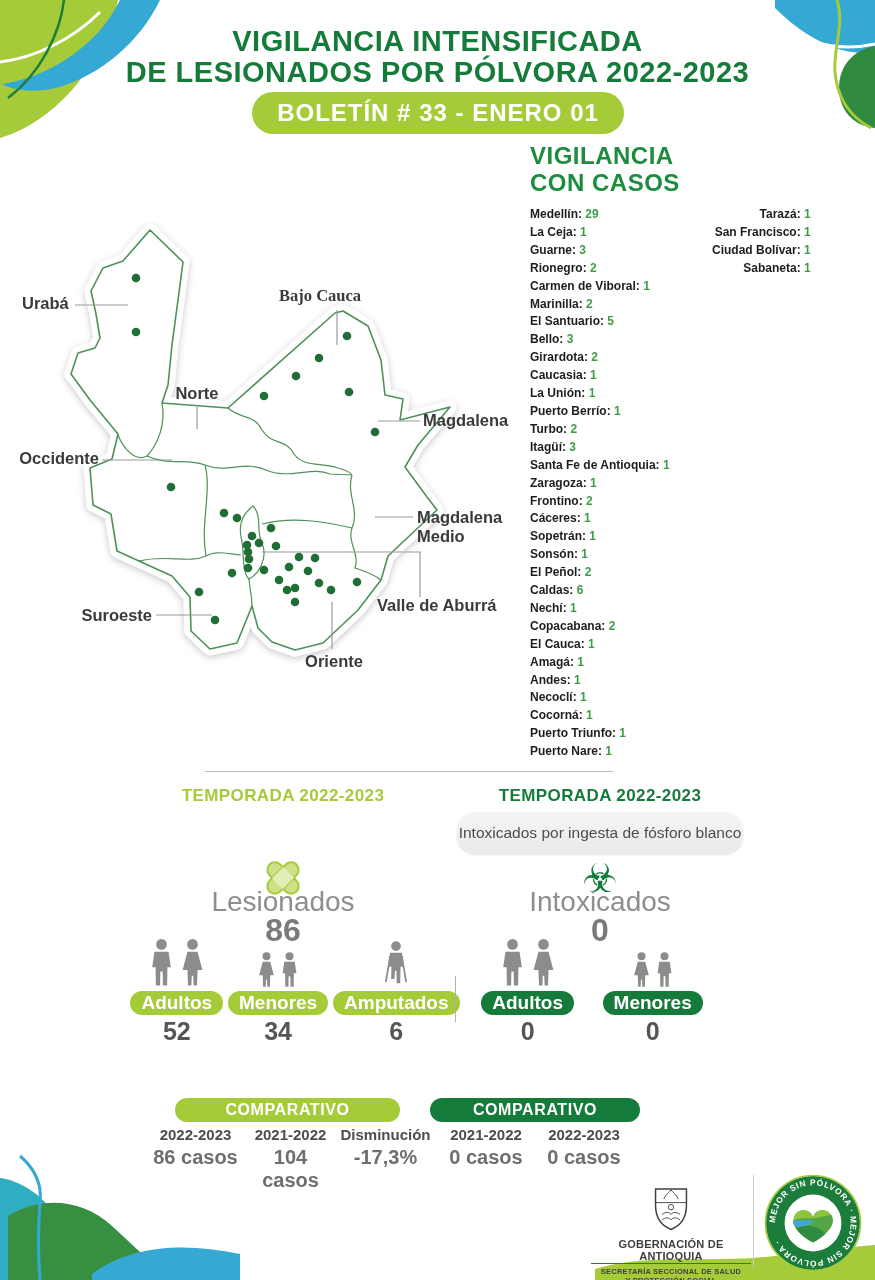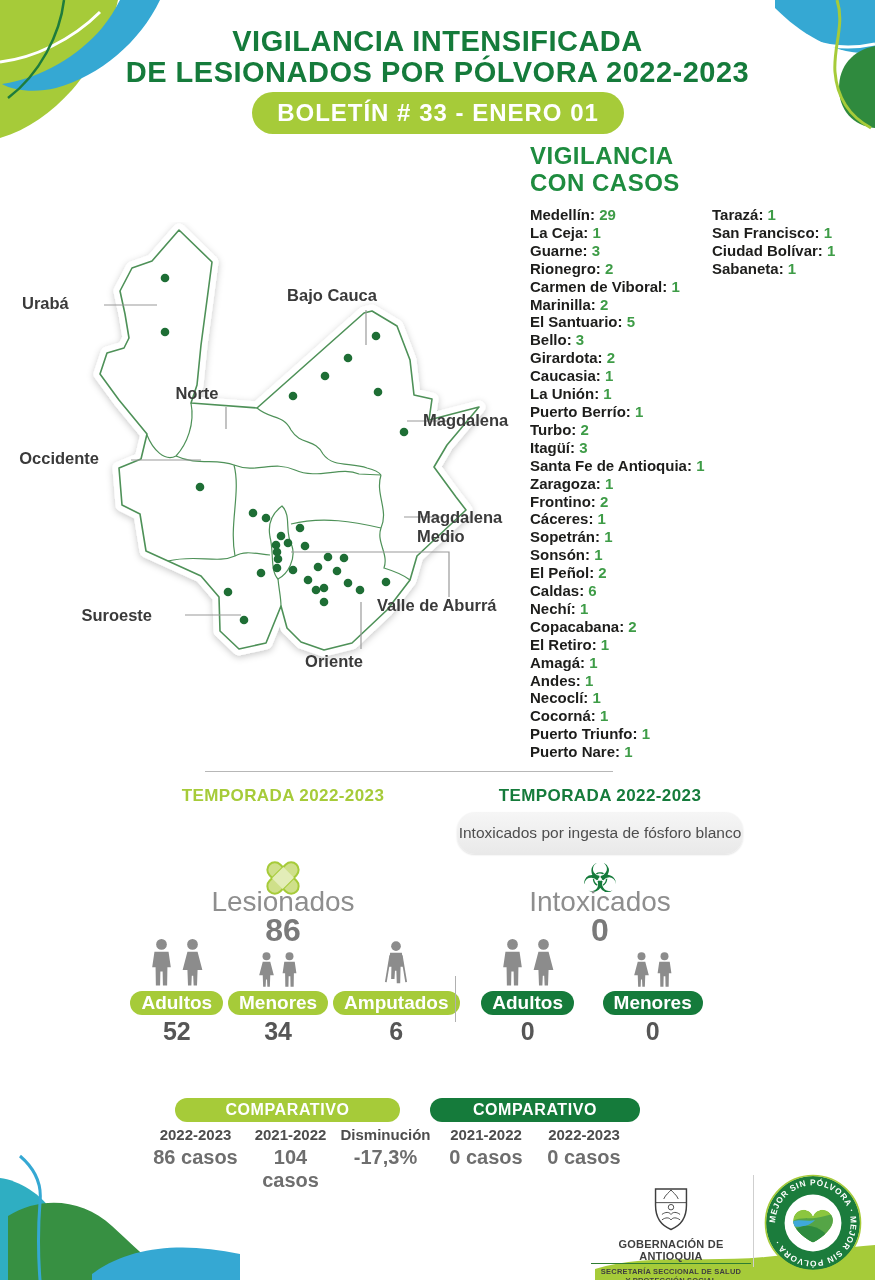--- a/index.html
+++ b/index.html
@@ -6,26 +6,26 @@
   #page{position:relative;width:875px;height:1280px;margin:0 auto;background:#fff;overflow:hidden;
         font-family:"Liberation Sans",sans-serif;}
   .abs{position:absolute;}
   
   .title{left:0;top:26px;width:875px;text-align:center;color:#157B3B;font-weight:bold;
          font-size:29px;line-height:31px;letter-spacing:.5px;}
   .bulletin{left:252px;top:92px;width:372px;height:42px;background:#A6CB39;border-radius:22px;
             color:#fff;font-weight:bold;font-size:24px;letter-spacing:1px;text-align:center;line-height:42px;}
   
   .mun-head{left:530px;top:142px;color:#1E8C3F;font-weight:bold;font-size:24px;line-height:27px;letter-spacing:.5px;}
-  .mun-col{font-size:15px;font-weight:bold;color:#1D1D1B;line-height:17.9px;white-space:nowrap;}
+  .mun-col{font-size:12px;font-weight:bold;color:#1D1D1B;line-height:17.9px;white-space:nowrap;}
   .mun-col .mval{color:#3E9C47;}
   #mun-col1{left:530px;top:206px;}
-  #mun-col2{left:712px;top:206px;}
-  
-  #map{left:0;top:222px;width:520px;height:478px;padding-left:29px;}
+  #mun-col2{left:712px;top:206px;text-align:right;}
+  
+  #map{left:0;top:222px;width:520px;height:478px;}
   .map-label{position:absolute;color:#3A3A3A;font-weight:bold;font-size:16.5px;line-height:19px;}
   
   .hr-line{left:205px;top:771px;width:408px;height:1px;background:#b7b7b7;}
   .season-head{font-weight:bold;font-size:17px;letter-spacing:.4px;text-align:center;top:786px;height:20px;}
   #season-head-left{left:133px;width:300px;color:#A6CB39;}
   #season-head-right{left:457px;width:286px;color:#157B3B;}
   .gray-box{top:812px;height:42px;background:linear-gradient(#f6f6f6,#e9e9e9);border-radius:18px;
             color:#4D4D4D;text-align:center;box-shadow:0 1px 2px rgba(0,0,0,.12);}
   #box-left{left:133px;width:300px;font-size:16.5px;line-height:42px;}
   #box-right{left:457px;width:286px;font-size:15.5px;line-height:42px;}
@@ -119,21 +119,21 @@
       <div><span class="mname">Santa Fe de Antioquia: </span><span class="mval">1</span></div>
       <div><span class="mname">Zaragoza: </span><span class="mval">1</span></div>
       <div><span class="mname">Frontino: </span><span class="mval">2</span></div>
       <div><span class="mname">Cáceres: </span><span class="mval">1</span></div>
       <div><span class="mname">Sopetrán: </span><span class="mval">1</span></div>
       <div><span class="mname">Sonsón: </span><span class="mval">1</span></div>
       <div><span class="mname">El Peñol: </span><span class="mval">2</span></div>
       <div><span class="mname">Caldas: </span><span class="mval">6</span></div>
       <div><span class="mname">Nechí: </span><span class="mval">1</span></div>
       <div><span class="mname">Copacabana: </span><span class="mval">2</span></div>
-      <div><span class="mname">El Retiro: </span><span class="mval">1</span></div>
+      <div><span class="mname">El Cauca: </span><span class="mval">1</span></div>
       <div><span class="mname">Amagá: </span><span class="mval">1</span></div>
       <div><span class="mname">Andes: </span><span class="mval">1</span></div>
       <div><span class="mname">Necoclí: </span><span class="mval">1</span></div>
       <div><span class="mname">Cocorná: </span><span class="mval">1</span></div>
       <div><span class="mname">Puerto Triunfo: </span><span class="mval">1</span></div>
       <div><span class="mname">Puerto Nare: </span><span class="mval">1</span></div>
     </div>
   <div class="abs mun-col" id="mun-col2">
       <div><span class="mname">Tarazá: </span><span class="mval">1</span></div>
       <div><span class="mname">San Francisco: </span><span class="mval">1</span></div>
@@ -205,21 +205,21 @@
         <line x1="197" y1="185" x2="197" y2="207"></line>
         <line x1="378" y1="199" x2="420" y2="199"></line>
         <line x1="102" y1="238" x2="172" y2="238"></line>
         <line x1="375" y1="295" x2="413" y2="295"></line>
         <polyline points="262,330 420,330 420,375"></polyline>
         <line x1="156" y1="393" x2="212" y2="393"></line>
         <line x1="332" y1="380" x2="332" y2="427"></line>
       </g>
     </svg>
     <div class="map-label" style="left:22px;top:72px;">Urabá</div>
-    <div class="map-label" style="left:272px;top:64px;width:120px;text-align:center;">Bajo Cauca</div>
+    <div class="map-label" style="left:279px;top:64px;width:120px;text-align:left;font-family:Liberation Serif, serif;">Bajo Cauca</div>
     <div class="map-label" style="left:157px;top:162px;width:80px;text-align:center;">Norte</div>
     <div class="map-label" style="left:423px;top:189px;">Magdalena</div>
     <div class="map-label" style="left:14px;top:227px;width:85px;text-align:right;">Occidente</div>
     <div class="map-label" style="left:417px;top:286px;width:95px;">Magdalena Medio</div>
     <div class="map-label" style="left:377px;top:374px;white-space:nowrap;">Valle de Aburrá</div>
     <div class="map-label" style="left:72px;top:384px;width:80px;text-align:right;">Suroeste</div>
     <div class="map-label" style="left:294px;top:430px;width:80px;text-align:center;">Oriente</div>
   </div>
 
   <div class="abs hr-line"></div>

